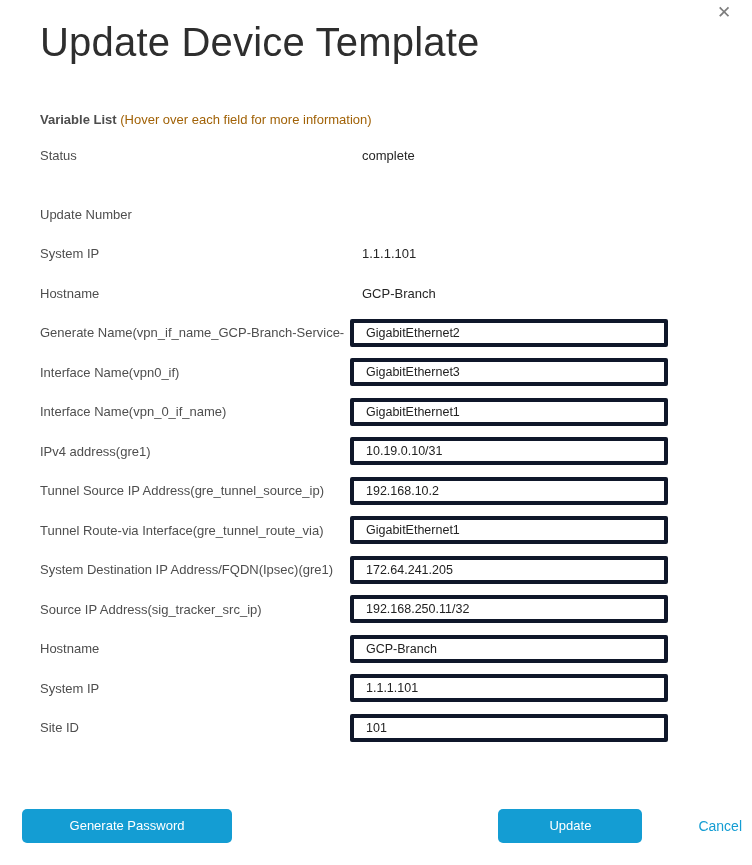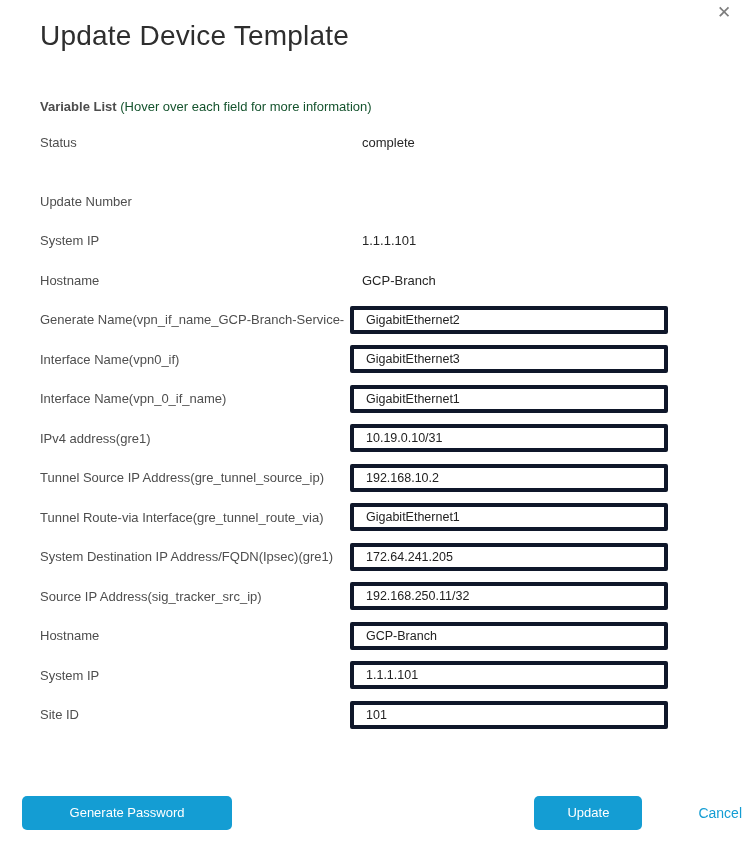--- a/index.html
+++ b/index.html
@@ -19,32 +19,32 @@
     position: absolute;
     top: 4px; right: 19px;
     width: 18px; height: 18px;
     font-size: 17px; line-height: 18px;
     color: #7d7d7d;
     text-align: center;
     cursor: pointer;
     font-weight: 300;
   }
   .title {
-    font-size: 28px;
+    font-size: 40px;
     font-weight: 400;
     color: #2e2e2e;
     letter-spacing: 0.2px;
   }
   .section-head {
     margin-top: 47px;
     font-size: 13px;
     color: #4d4d4d;
   }
   .section-head .head { font-weight: 700; margin-top: 30px; }
-  .section-head .hint { font-weight: 400; color: #14532d; }
+  .section-head .hint { font-weight: 400; color: #a16207; }
   .rows { margin-top: 9px; }
   .row {
     height: 39.5px;
     display: flex;
     align-items: center;
   }
   #static-rows .row:first-child { margin-bottom: 19px; }
   .label {
     width: 310px;
     flex: 0 0 310px;
@@ -82,21 +82,21 @@
     height: 34px;
     border: none;
     border-radius: 5px;
     background: var(--accent);
     color: #ffffff;
     font-family: "Liberation Sans", sans-serif;
     font-size: 13px;
     cursor: pointer;
   }
   .btn-generate { width: 210px; }
-  .btn-update { width: 108px; }
+  .btn-update { width: 144px; }
   .footer-right {
     display: flex;
     align-items: center;
     gap: 56px;
     margin-right: 5px;
   }
   .cancel-link {
     color: var(--accent);
     font-size: 14px;
     text-decoration: none;

